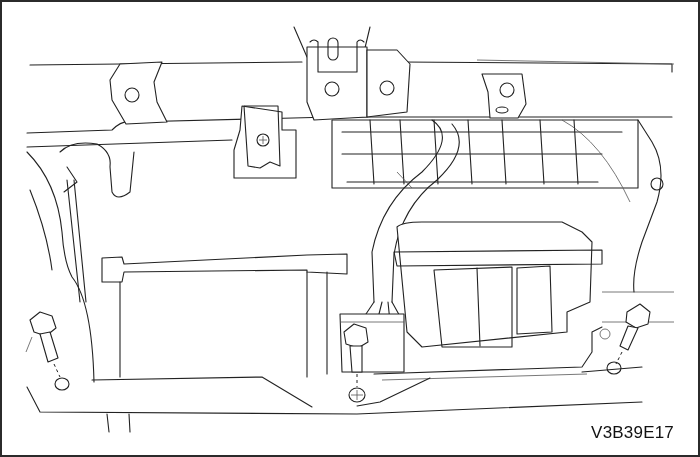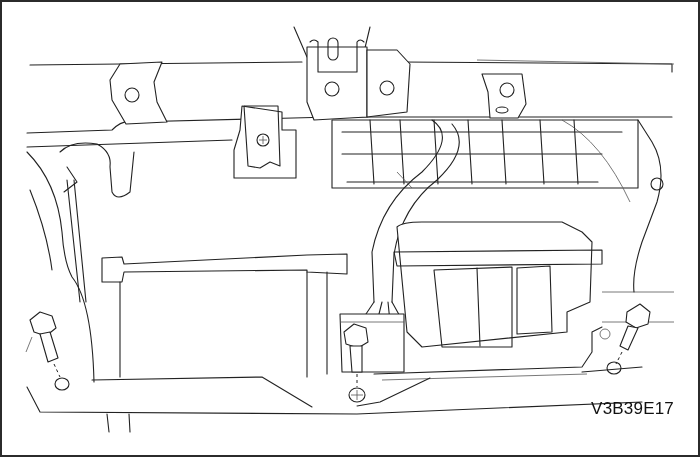--- a/index.html
+++ b/index.html
@@ -7,21 +7,21 @@
   .frame {
     position:absolute; left:0; top:0; width:696px; height:453px;
     border:2px solid #2b2b2b; background:#ffffff;
   }
   svg.drawing { position:absolute; left:0; top:0; }
   .ln { fill:none; stroke:#222; stroke-width:1.1; stroke-linejoin:round; stroke-linecap:round; }
   .ln2 { fill:none; stroke:#555; stroke-width:0.8; }
   .fillw { fill:#fff; stroke:#222; stroke-width:1.1; stroke-linejoin:round; }
   .dash { fill:none; stroke:#222; stroke-width:1; stroke-dasharray:3 3; }
   .figcode {
-    position:absolute; right:24px; bottom:36px;
+    position:absolute; right:24px; bottom:12px;
     font-family:"Liberation Sans", sans-serif; font-size:17px; color:#111;
     letter-spacing:0.2px;
   }
 </style>
 </head>
 <body>
 
 <div class="frame">
   <svg class="drawing" width="696" height="453" viewBox="0 0 696 453">
 

